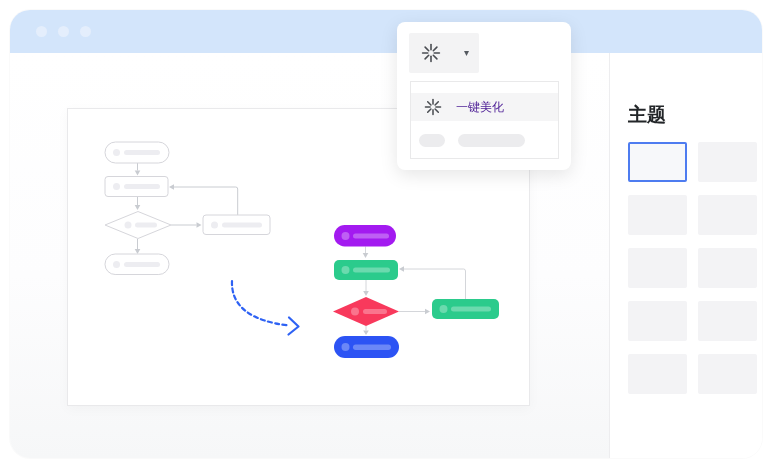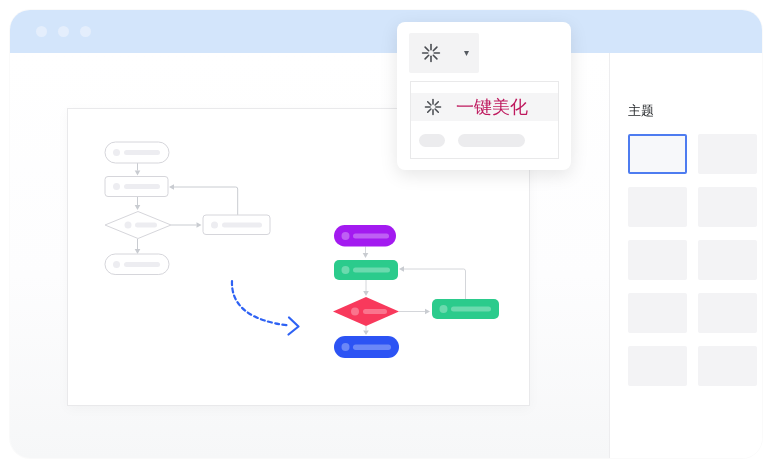--- a/index.html
+++ b/index.html
@@ -18,28 +18,28 @@
   
   .canvas { position:absolute; left:57px; top:55px; width:463px; height:298px; background:#ffffff; border:1px solid #e9e9eb; box-shadow:0 3px 12px rgba(0,0,0,0.03); }
   .canvas svg { display:block; }
 
   
   .panel { position:absolute; left:387px; top:12px; width:174px; height:148px; background:#ffffff; border-radius:8px; box-shadow:0 5px 18px rgba(0,0,0,0.10); z-index:5; }
   .beautify-btn { position:absolute; left:12px; top:11px; width:70px; height:40px; background:#f3f3f4; border:none; border-radius:2px; display:flex; align-items:center; justify-content:space-between; padding:0 10px 0 12px; cursor:pointer; }
   .caret { font-size:10px; color:#555a60; line-height:1; }
   .menu-box { position:absolute; left:13px; top:59px; width:149px; height:78px; background:#ffffff; border:1px solid #e9e9ea; }
   .menu-row { position:absolute; left:0; top:11px; width:100%; height:28px; background:#f5f5f6; display:flex; align-items:center; padding-left:13px; cursor:pointer; }
-  .menu-row .label { margin-left:14px; font-size:18px; color:#be185d; }
+  .menu-row .label { margin-left:14px; font-size:12px; color:#4c1d95; }
   .ph-row { position:absolute; left:0; top:52px; width:100%; height:14px; }
   .ph-pill { position:absolute; top:0; height:13px; border-radius:6.5px; background:#ececee; }
   .ph-pill.small { left:8px; width:26px; }
   .ph-pill.large { left:47px; width:67px; }
 
   
-  .sidebar-title { margin:49px 0 0 18px; font-size:13px; font-weight:400; color:#232629; }
+  .sidebar-title { margin:49px 0 0 18px; font-size:19px; font-weight:700; color:#232629; }
   .themes { display:grid; grid-template-columns:59px 59px; gap:13px 11px; margin:14px 0 0 18px; }
   .theme-tile { width:59px; height:40px; background:#f3f3f5; border-radius:2px; cursor:pointer; }
   .theme-tile.selected { background:#f7f8fa; border:2px solid #4e7cf0; }
 </style>
 </head>
 <body>
 
 <div class="page-card">
 
   <div class="header" style="background: rgb(211, 229, 251);">

